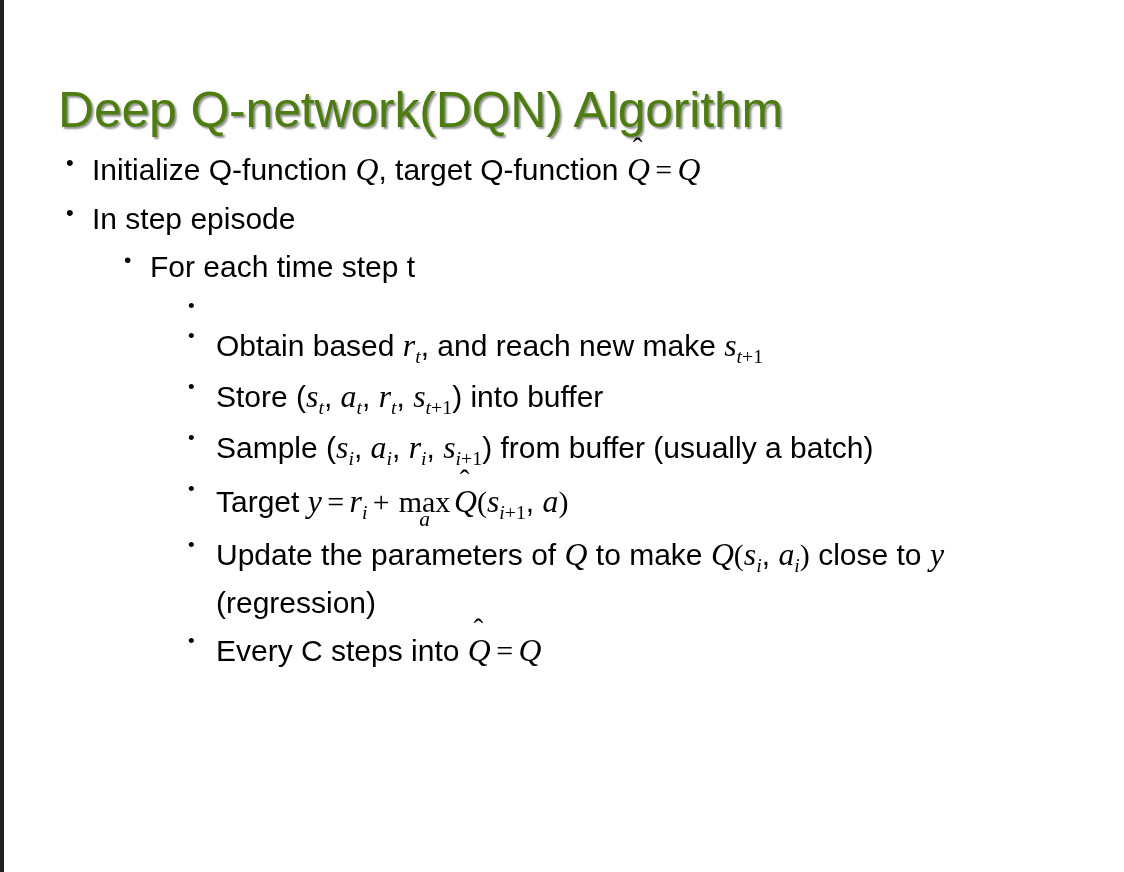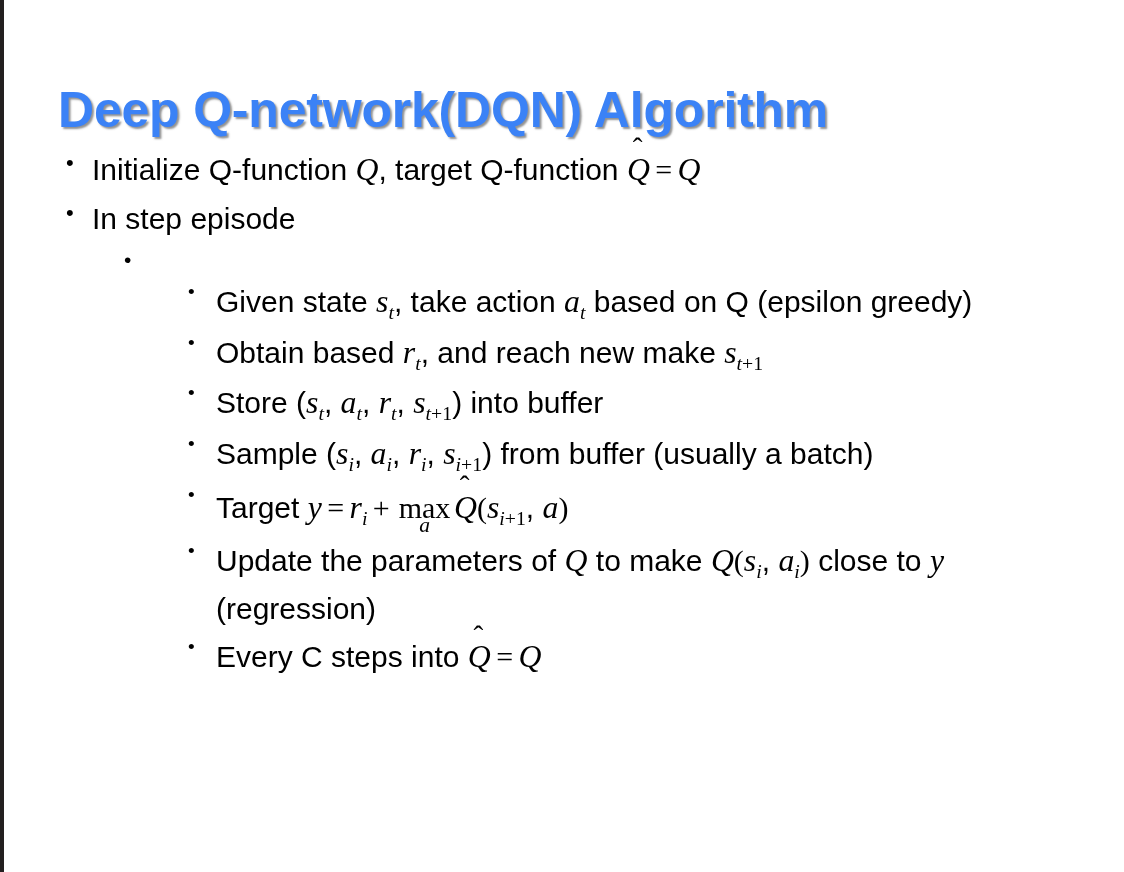--- a/index.html
+++ b/index.html
@@ -32,25 +32,25 @@
     height: 872px;
     background: #231f20;
   }
 
   
   #title {
     position: absolute;
     left: 58px;
     top: 48px;
     font-size: 50px;
-    font-weight: 700;
+    font-weight: 400;
     letter-spacing: -0.2px;
     line-height: 1.12;
     white-space: nowrap;
-    color: #3b82f6;
+    color: #4d7c0f;
     text-shadow: 2px 2px 2px rgba(110,110,110,0.75);
   }
 
   
   #body {
     position: absolute;
     left: 0;
     top: 146px;
     width: 1124px;
   }
@@ -158,24 +158,24 @@
       <div class="bullet-row lvl1">
         <span class="bullet-dot">•</span>
         <span class="bullet-text"><span>Initialize Q-function </span><span class="mi">Q</span><span>, target Q-function </span><span class="hatq">Q<span class="hat">ˆ</span></span><span class="mo">=</span><span class="mi">Q</span></span>
       </div>
       <div class="bullet-row lvl1">
         <span class="bullet-dot">•</span>
         <span class="bullet-text"><span>In step episode</span></span>
       </div>
       <div class="bullet-row lvl2">
         <span class="bullet-dot">•</span>
-      </div>
-      <div class="bullet-row lvl3">
-        <span class="bullet-dot">•</span>
-        <span class="bullet-text"><span>Given state </span><span><span class="mi">s</span><span class="sub"><span>t</span></span></span><span>, take action </span><span><span class="mi">a</span><span class="sub"><span>t</span></span></span><span> based on Q (epsilon greedy)</span></span>
+        <span class="bullet-text"><span>For each time step t</span></span>
+      </div>
+      <div class="bullet-row lvl3">
+        <span class="bullet-dot">•</span>
       </div>
       <div class="bullet-row lvl3">
         <span class="bullet-dot">•</span>
         <span class="bullet-text"><span>Obtain based </span><span><span class="mi">r</span><span class="sub"><span>t</span></span></span><span>, and reach new make </span><span><span class="mi">s</span><span class="sub"><span>t</span><span class="up">+</span><span class="up">1</span></span></span></span>
       </div>
       <div class="bullet-row lvl3">
         <span class="bullet-dot">•</span>
         <span class="bullet-text"><span>Store (</span><span><span class="mi">s</span><span class="sub"><span>t</span></span></span><span>, </span><span><span class="mi">a</span><span class="sub"><span>t</span></span></span><span>, </span><span><span class="mi">r</span><span class="sub"><span>t</span></span></span><span>, </span><span><span class="mi">s</span><span class="sub"><span>t</span><span class="up">+</span><span class="up">1</span></span></span><span>) into buffer</span></span>
       </div>
       <div class="bullet-row lvl3">

